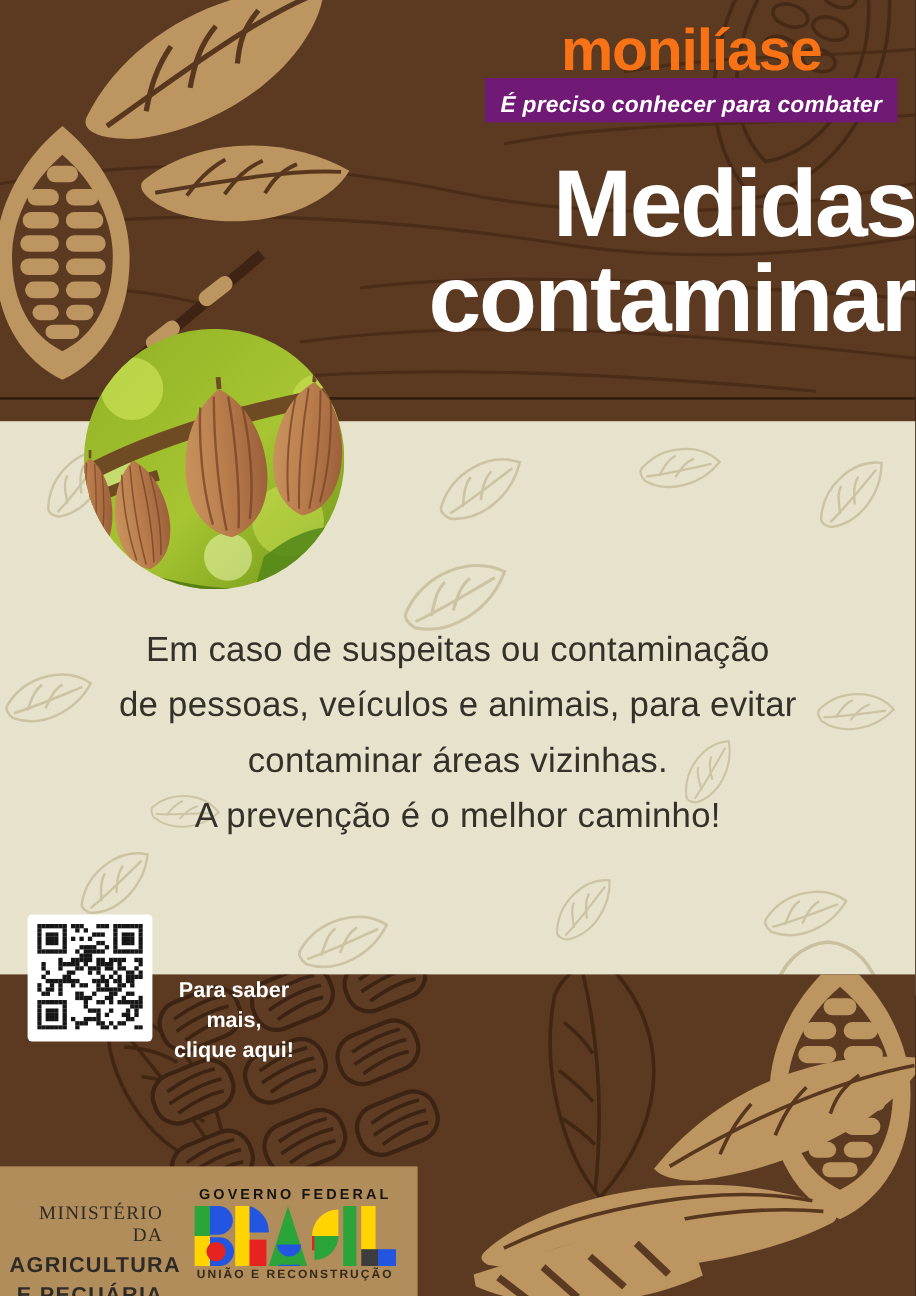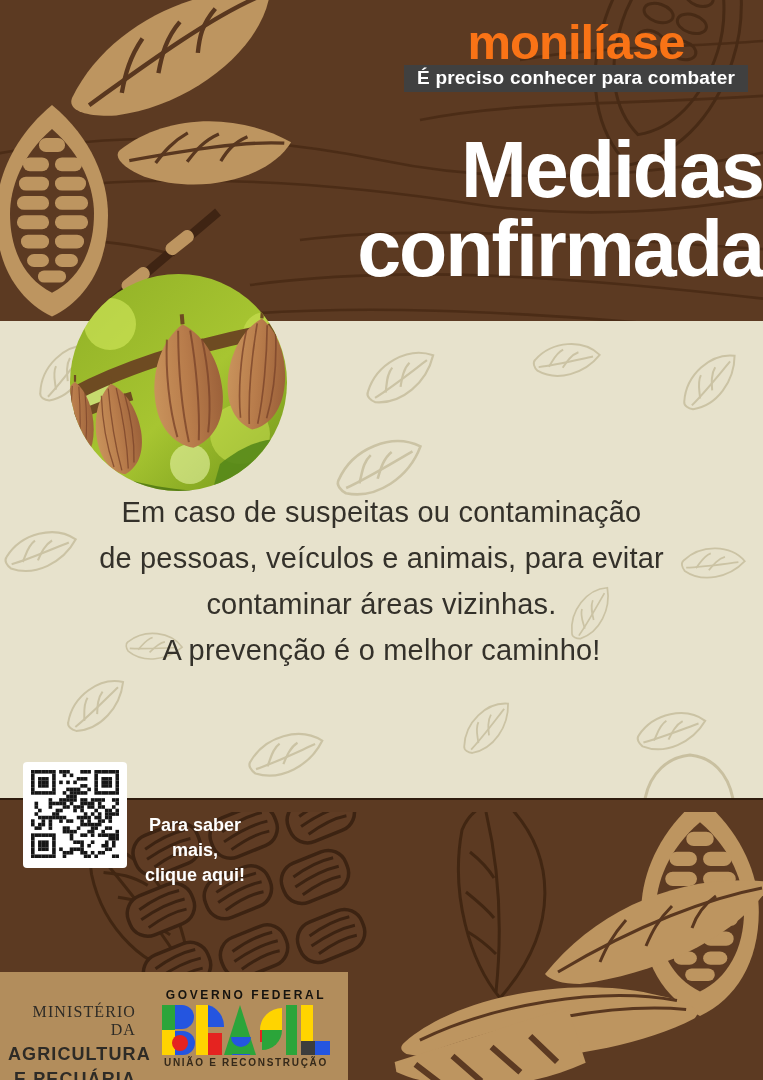--- a/index.html
+++ b/index.html
@@ -4,33 +4,33 @@
 <style>
   html,body{margin:0;padding:0;background:#241509;}
   .poster{position:relative;width:763px;height:1080px;overflow:hidden;
           font-family:"Liberation Sans", sans-serif;background:#5C3A22;}
   .poster *{box-sizing:border-box;}
   svg{display:block;}
 
   
   .header-section{position:absolute;left:0;top:0;width:763px;height:333px;
       background:#5C3A22;border-bottom:2px solid #2F1C0E;overflow:hidden;z-index:1;}
-  .beige-section{position:absolute;left:0;top:321px;width:763px;height:479px;
+  .beige-section{position:absolute;left:0;top:351px;width:763px;height:479px;
       background:#E7E2CC;border-bottom:2px solid #2F1C0E;overflow:hidden;z-index:1;}
   .bottom-section{position:absolute;left:0;top:812px;width:763px;height:268px;
       background:#5C3A22;overflow:hidden;z-index:1;}
   .decor{position:absolute;left:0;top:0;}
 
   
   .proesa{position:absolute;left:8px;top:12px;display:flex;align-items:center;gap:5px;z-index:3;}
   .proesa-text{color:#FFFFFF;font-size:43px;font-weight:600;letter-spacing:0;}
   .campaign{position:absolute;right:15px;top:18px;text-align:center;z-index:3;}
   .campaign-title{color:#f97316;font-size:49px;font-weight:700;letter-spacing:-1px;line-height:1;}
-  .campaign-tagline{display:inline-block;margin-top:-2px;background:#404040;color:#FFFFFF;
-      font-size:19px;font-weight:700;padding:2px 13px 3px;letter-spacing:.2px;}
+  .campaign-tagline{display:inline-block;margin-top:-2px;background:#701a75;color:#FFFFFF;
+      font-size:19px;font-weight:700;padding:12px 13px 3px;letter-spacing:.2px;font-style:italic;}
   .poster-title{position:absolute;left:170px;top:130px;width:593px;margin:0;z-index:3;
       color:#FFFFFF;font-size:79px;font-weight:800;letter-spacing:-2px;line-height:1.0;
       text-align:right;font-family:"Liberation Sans", sans-serif;}
   .poster-title span{display:block;}
 
   
   .body-text{position:absolute;left:0;top:168px;width:763px;z-index:3;
       color:#34312A;font-size:29px;line-height:46px;text-align:center;letter-spacing:.2px;}
 
   
@@ -130,21 +130,21 @@
     </svg>
 
 
     <div class="campaign">
       <div class="campaign-title">monilíase</div>
       <div class="campaign-tagline">É preciso conhecer para combater</div>
     </div>
 
     <h1 class="poster-title">
       <span>Medidas</span>
-      <span>confirmada</span>
+      <span>contaminar</span>
     </h1>
   </section>
 
   <section class="beige-section">
     <svg class="decor" width="763" height="479" viewBox="0 0 763 479">
       <g style="color:#CBC3A4">
         <use href="#leaf-motif" transform="translate(30,44) rotate(-20)"></use>
         <use href="#leaf-motif" transform="translate(195,18) rotate(15) scale(0.9)"></use>
         <use href="#leaf-motif" transform="translate(365,38) rotate(-5) scale(1.1)"></use>
         <use href="#leaf-motif" transform="translate(545,12) rotate(20) scale(0.95)"></use>

